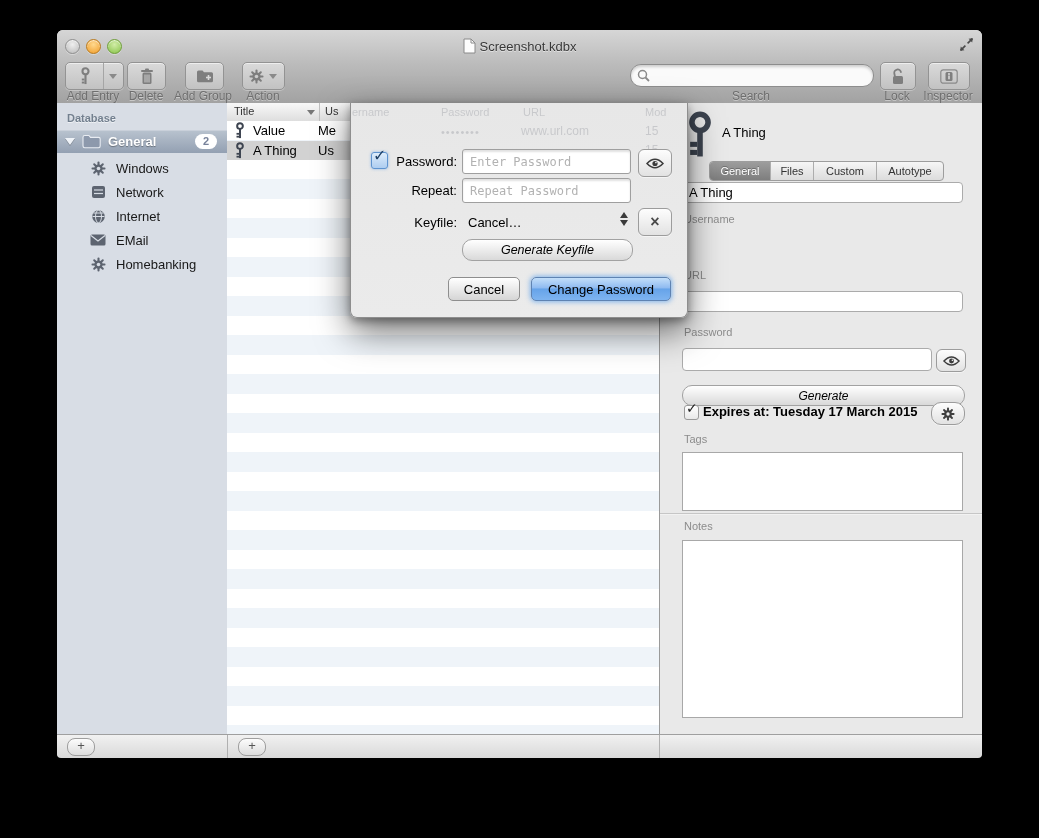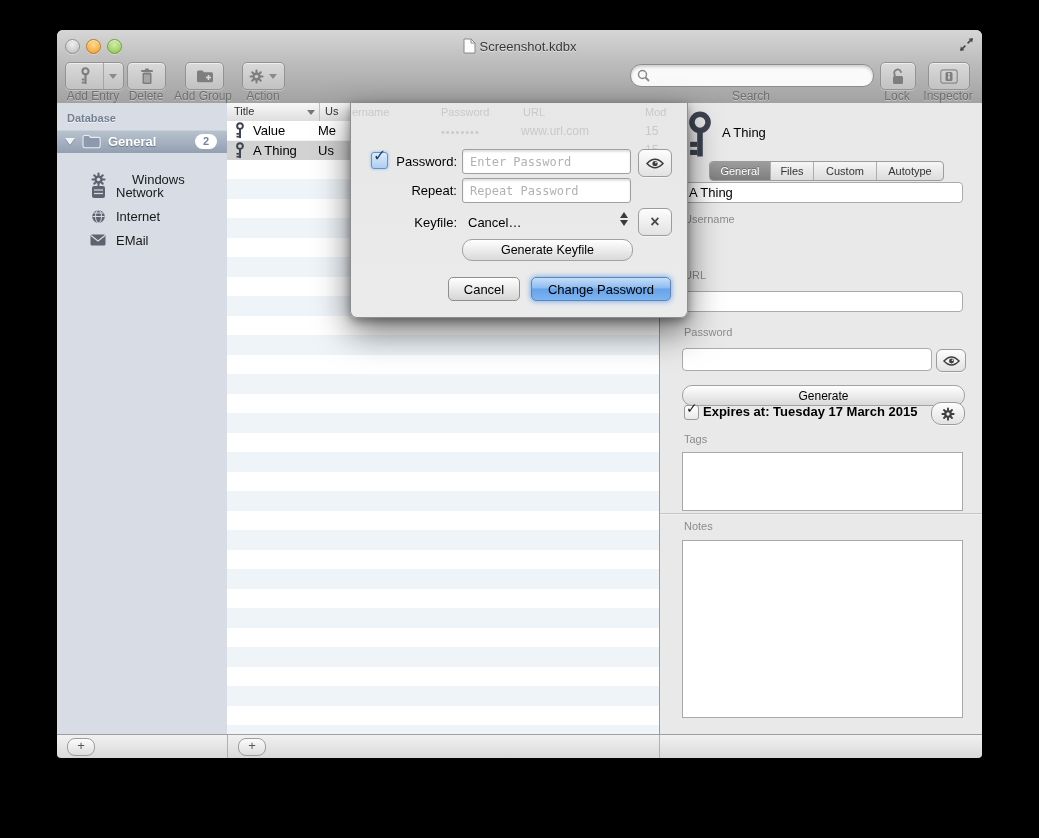--- a/index.html
+++ b/index.html
@@ -87,21 +87,21 @@
           background:#fff;font-size:13px;font-family:inherit;padding:0 6px;box-sizing:border-box;outline:none;}
   #itabs{position:absolute;left:49px;top:58px;height:18px;display:flex;border:1px solid #9d9d9d;
          border-radius:4px;overflow:hidden;background:linear-gradient(#f6f6f6,#dcdcdc);}
   #itabs .seg{font-size:11px;color:#333;display:flex;align-items:center;justify-content:center;
               border-right:1px solid #adadad;}
   #itabs .seg:last-child{border-right:none;}
   #itabs .seg.on{background:linear-gradient(#9d9d9d,#7e7e7e);color:#fff;
                  text-shadow:0 -1px 0 rgba(0,0,0,.3);}
   .pillbtn{position:absolute;border:1px solid #a2a2a2;border-radius:10px;
            background:linear-gradient(#fff,#d9d9d9);font-size:12px;color:#000;
-           display:flex;align-items:center;justify-content:center;font-family:inherit;}
+           display:flex;align-items:center;justify-content:center;font-family:inherit;font-style:italic;}
   .sqbtn{position:absolute;border:1px solid #9c9c9c;border-radius:6px;
          background:linear-gradient(#fdfdfd,#e2e2e2);display:flex;align-items:center;justify-content:center;
          box-shadow:0 1px 0 rgba(255,255,255,.5);}
   .plainbox{position:absolute;left:22px;width:281px;border:1px solid #a8a8a8;background:#fff;
             font-family:inherit;font-size:12px;resize:none;outline:none;box-sizing:border-box;}
   .ckbox{position:absolute;width:13px;height:13px;border:1px solid #9a9a9a;border-radius:3px;
          background:linear-gradient(#fff,#e8e8e8);}
   .ckbox .ck{position:absolute;left:1px;top:-6px;font-size:14px;font-weight:bold;color:#222;}
 
   
@@ -254,21 +254,21 @@
 
       <div id="grouprow">
         <div class="disc"></div>
         <svg width="19" height="15" viewBox="0 0 19 15" style="margin-left:7px;">
           <path d="M1 3.2 q0-1.7 1.7-1.7 h4.2 l1.6 1.9 h8 q1.7 0 1.7 1.7 v7 q0 1.7-1.7 1.7 h-13.8 q-1.7 0-1.7-1.7 z" fill="#8d99ac" stroke="#e8ecf2" stroke-width="1.1"></path>
         </svg>
         <span class="glabel">General</span>
         <span class="badge">2</span>
       </div>
 
-      <div class="srow" style="top:64px;gap:16px;">
+      <div class="srow" style="top:53px;">
         <span class="sicon">
           <svg width="15" height="15" viewBox="0 0 16 16">
               <g fill="#5d6470">
             <rect x="6.9" y="0.5" width="2.2" height="15" rx="1"></rect>
             <rect x="6.9" y="0.5" width="2.2" height="15" rx="1" transform="rotate(45 8 8)"></rect>
             <rect x="6.9" y="0.5" width="2.2" height="15" rx="1" transform="rotate(90 8 8)"></rect>
             <rect x="6.9" y="0.5" width="2.2" height="15" rx="1" transform="rotate(135 8 8)"></rect>
             <circle cx="8" cy="8" r="4.4"></circle>
               </g>
             <circle cx="8" cy="8" r="1.9" fill="#d8dde5"></circle>
@@ -307,20 +307,35 @@
       <div class="srow" style="top:125px;">
         <span class="sicon">
           <svg width="16" height="12" viewBox="0 0 16 12">
             <rect x="0.5" y="0.5" width="15" height="11" rx="1.5" fill="#5d6470"></rect>
             <path d="M1 1.5 L8 7 L15 1.5" fill="none" stroke="#d8dde5" stroke-width="1.2"></path>
             </svg>
         </span>
         <span class="slabel">EMail</span>
       </div>
 
+      <div class="srow" style="top:149px;">
+        <span class="sicon">
+          <svg width="15" height="15" viewBox="0 0 16 16">
+              <g fill="#5d6470">
+            <rect x="6.9" y="0.5" width="2.2" height="15" rx="1"></rect>
+            <rect x="6.9" y="0.5" width="2.2" height="15" rx="1" transform="rotate(45 8 8)"></rect>
+            <rect x="6.9" y="0.5" width="2.2" height="15" rx="1" transform="rotate(90 8 8)"></rect>
+            <rect x="6.9" y="0.5" width="2.2" height="15" rx="1" transform="rotate(135 8 8)"></rect>
+            <circle cx="8" cy="8" r="4.4"></circle>
+              </g>
+            <circle cx="8" cy="8" r="1.9" fill="#d8dde5"></circle>
+            </svg>
+        </span>
+        <span class="slabel">Homebanking</span>
+      </div>
     </div>
 
     <div id="table">
       <div id="thead">
         <span class="hcell" style="left:7px;">Title</span>
         <div class="sortarr"></div>
         <div class="hsep" style="left:92px;"></div>
         <span class="hcell" style="left:98px;">Us</span>
       </div>
       <div id="tbody">

